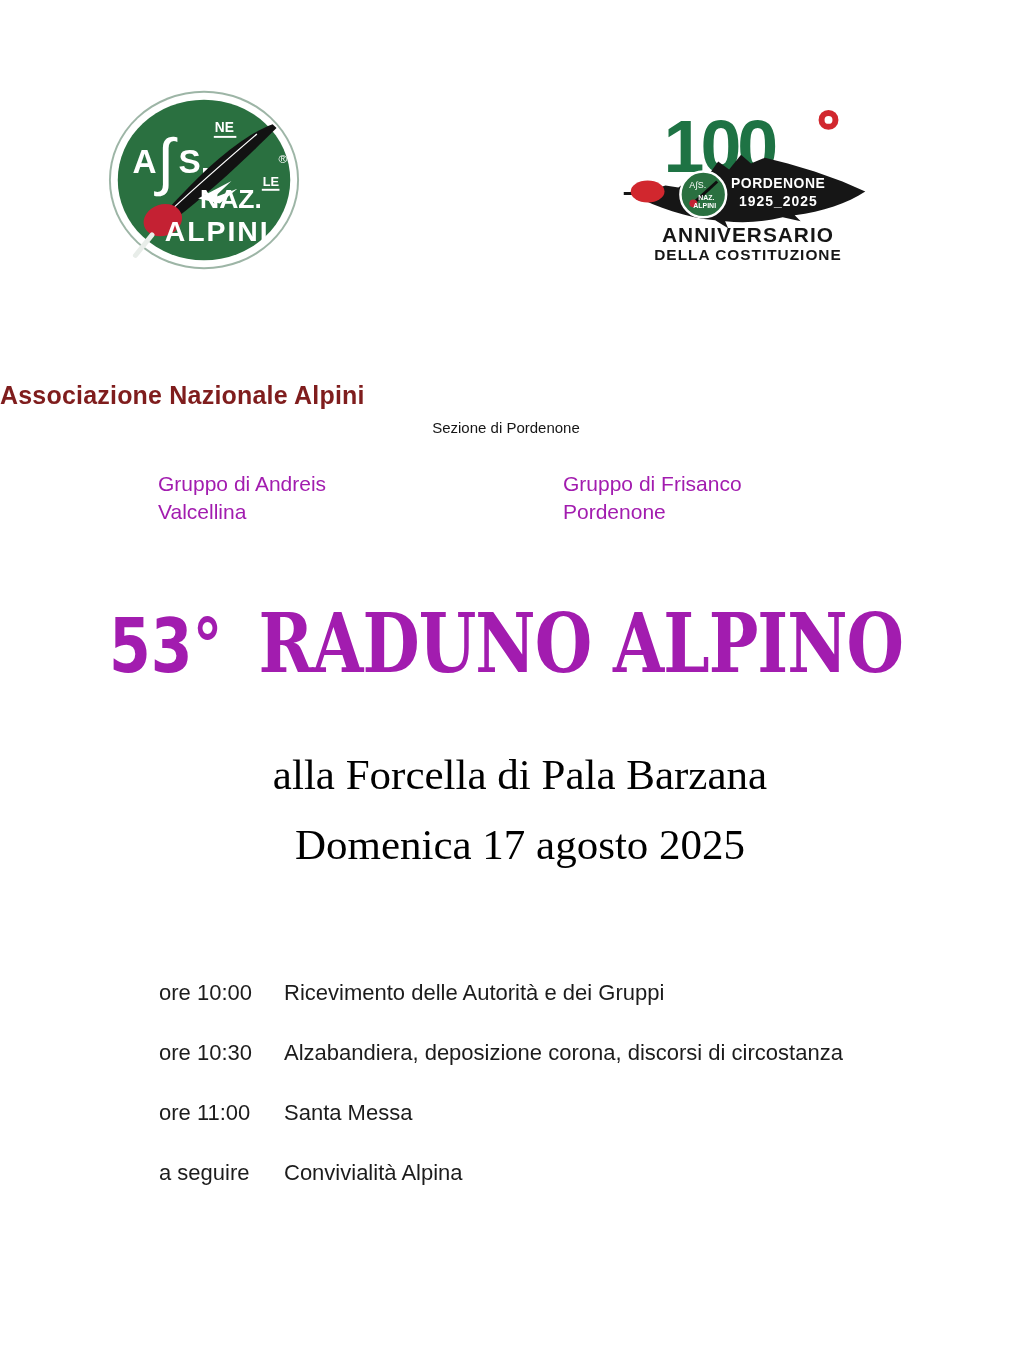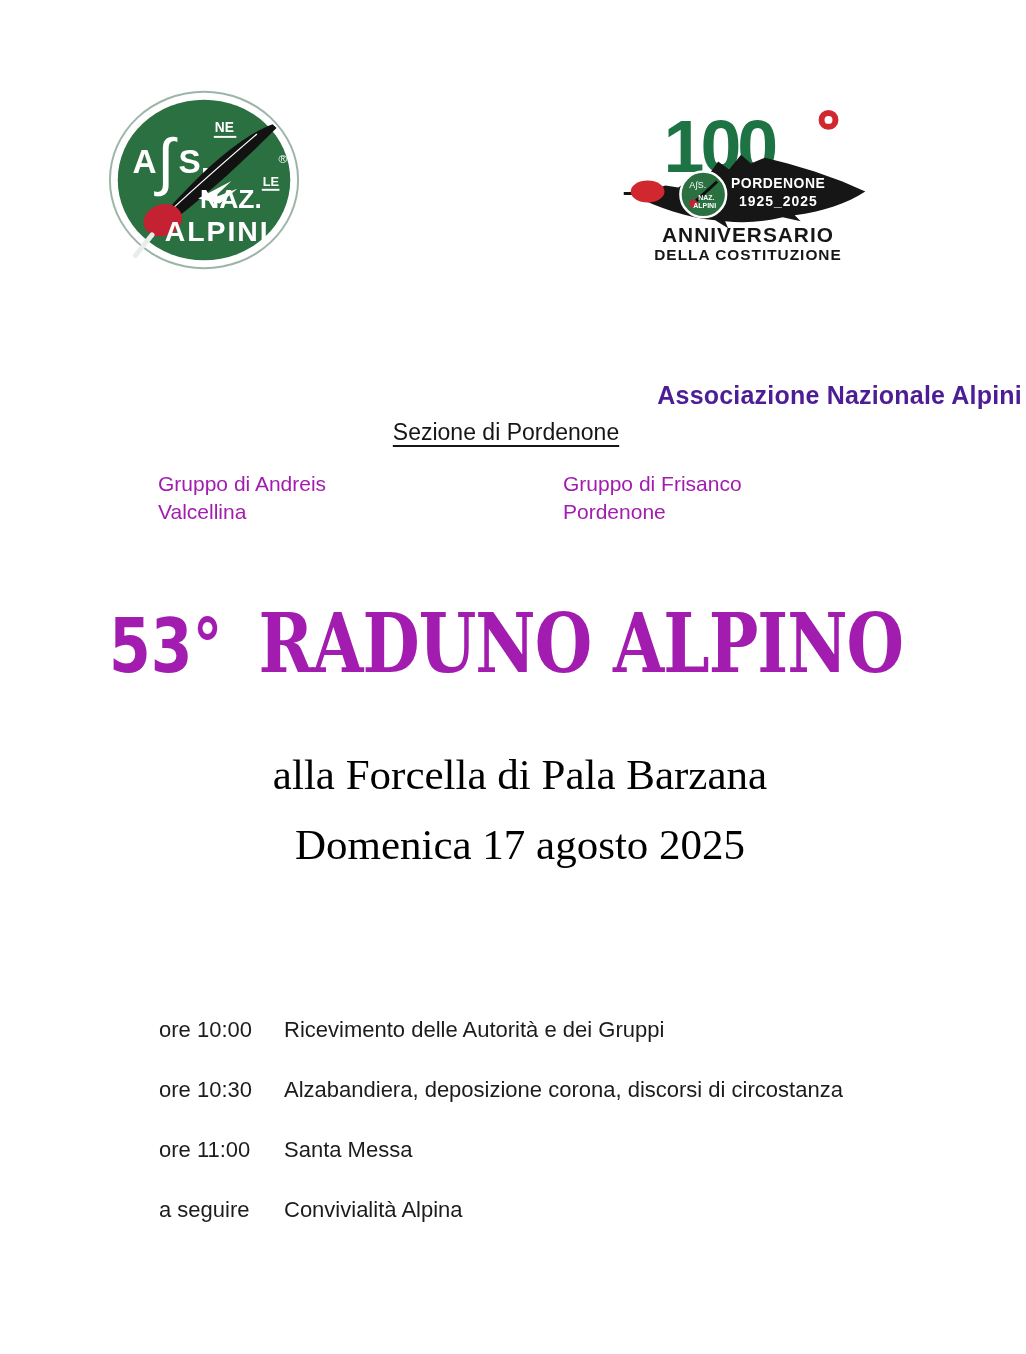--- a/index.html
+++ b/index.html
@@ -11,29 +11,28 @@
     overflow:hidden;
     font-family:"Liberation Sans",sans-serif;
     color:#1c1c1c;
   }
   .abs{position:absolute;}
   .logo-ana{left:106px;top:86px;width:196px;height:188px;}
   .logo-100{left:622px;top:100px;width:252px;height:164px;}
 
   .assoc{
     left:0;right:4px;top:381px;
-    text-align:right;
-    font-size:25px;font-weight:700;color:#4c1d95;
+    text-align:left;
+    font-size:25px;font-weight:700;color:#7f1d1d;
     letter-spacing:.2px;
   }
   .sezione{
     left:0;right:14px;top:419px;
     text-align:center;
-    font-size:23px;color:#161616;
-    text-decoration:underline;
+    font-size:15px;color:#161616;
     text-underline-offset:5px;
     text-decoration-thickness:1.5px;
   }
   .group{
     top:470px;width:234px;
     font-size:21px;line-height:28px;color:#a21caf;
   }
   .group-left{left:158px;}
   .group-right{left:563px;}
 
@@ -64,21 +63,21 @@
   .location{top:750px;}
   .date{top:820px;}
   .intro{
     left:0;right:64px;top:917px;
     text-align:center;
     font-family:"DejaVu Serif",serif;
     font-style:italic;
     font-size:30px;
     letter-spacing:.5px;
   }
-  .program{left:159px;right:60px;top:979px;margin-top:37px;}
+  .program{left:159px;right:60px;top:979px;}
   .row{
     display:flex;
     margin-bottom:32px;
     font-size:22px;line-height:28px;color:#1c1c1c;
   }
   .row .time{width:125px;flex:none;}
   .row .activity{flex:1;}
   .row.spaced{margin-top:26px;}
 
   svg text{font-family:"Liberation Sans",sans-serif;}

